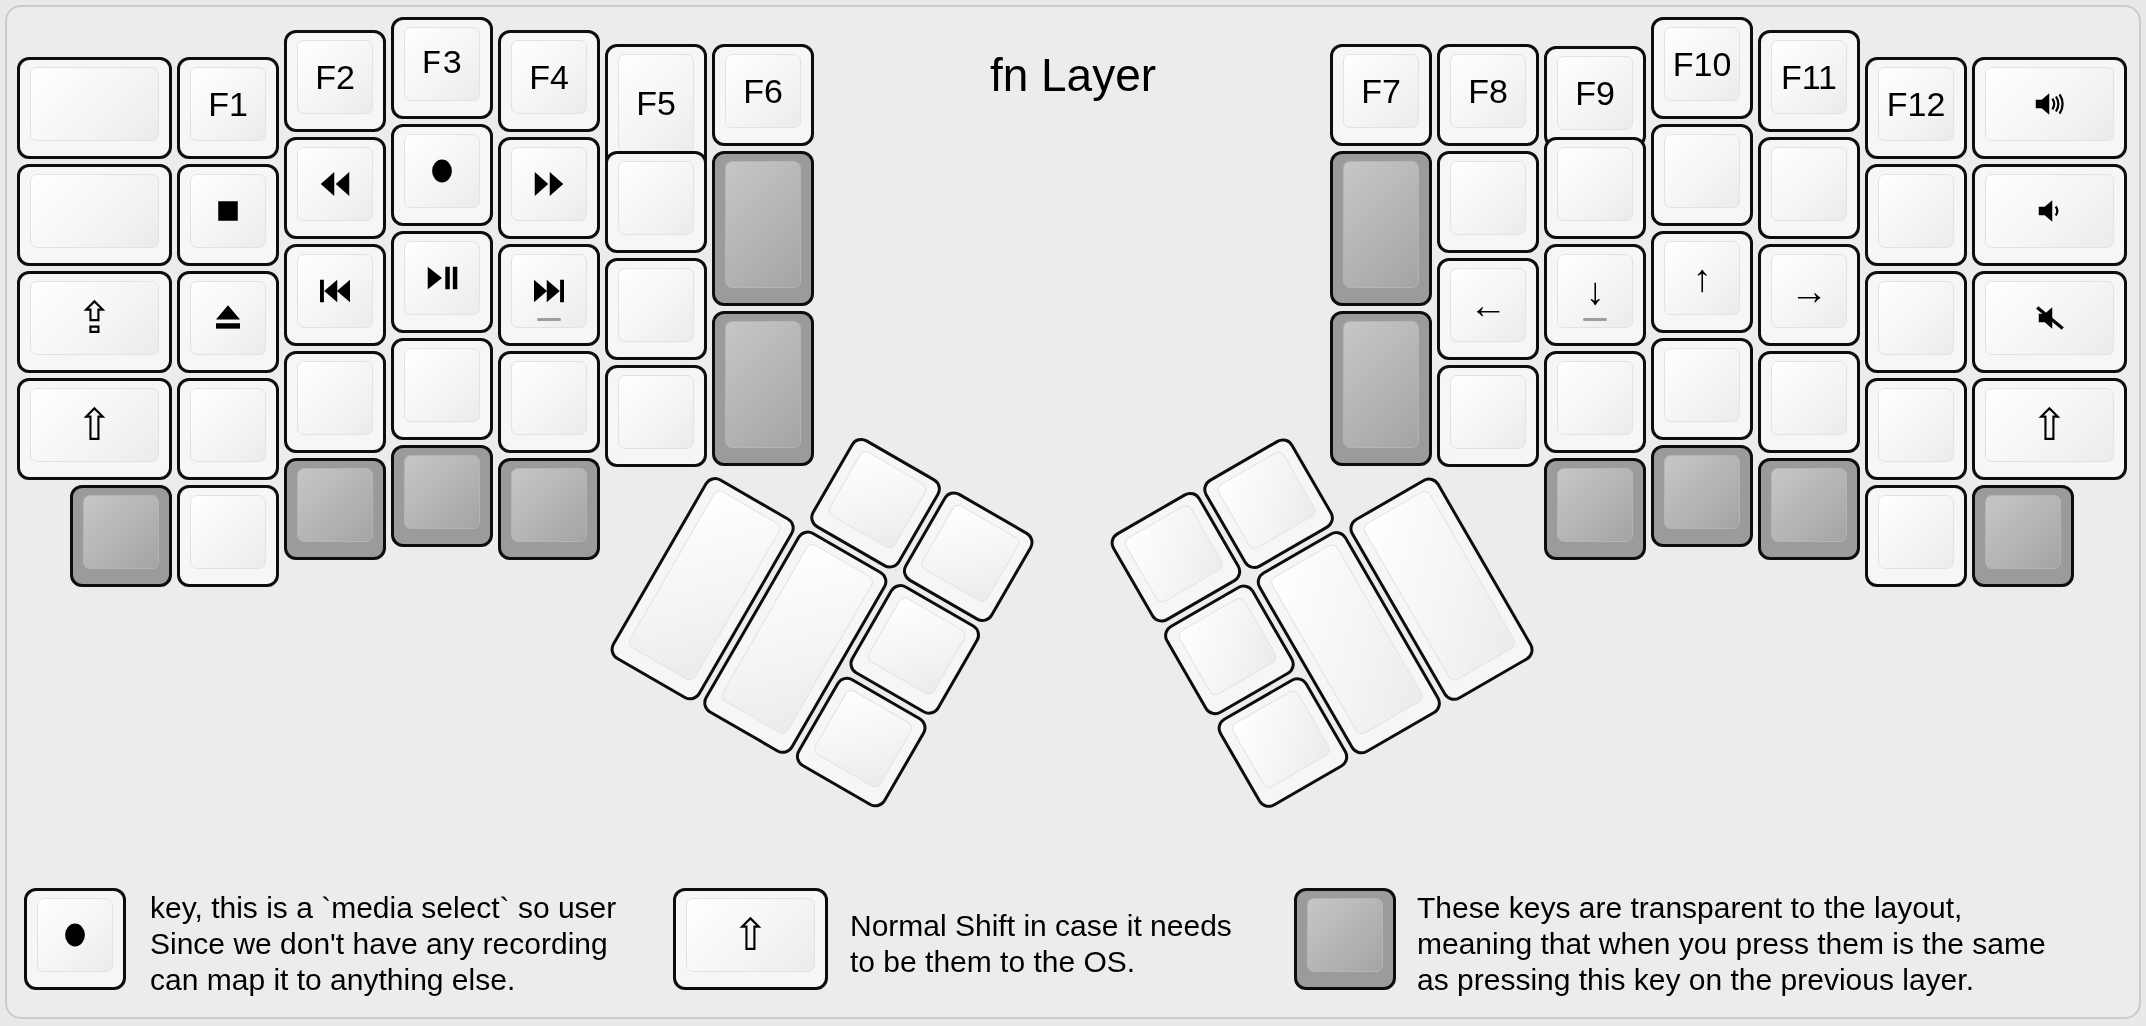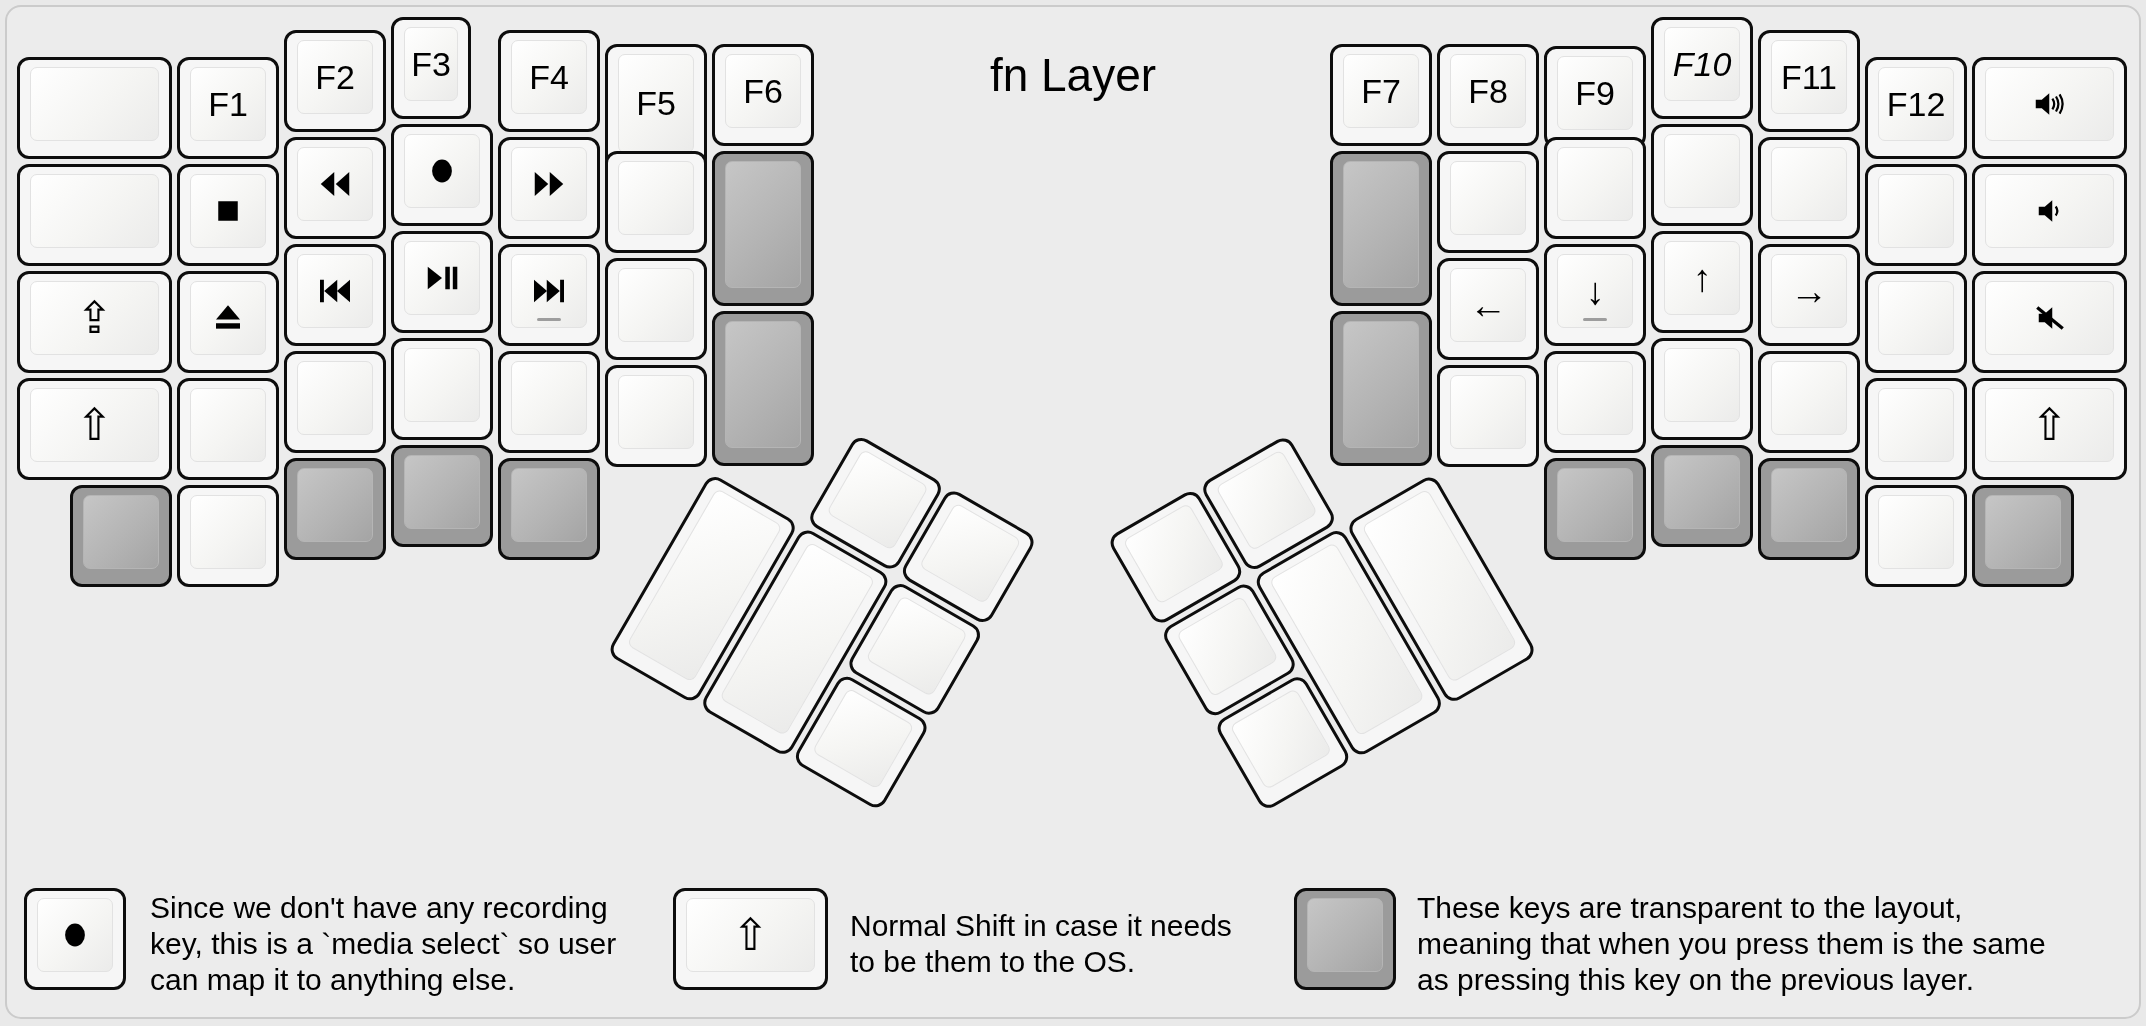--- a/index.html
+++ b/index.html
@@ -127,21 +127,21 @@
             <rect x="2" y="4.5" width="2.6" height="15"></rect>
             <path d="M13.5 4.5 L4.8 12 L13.5 19.5 Z"></path>
             <path d="M22 4.5 L13.3 12 L22 19.5 Z"></path>
           </svg>
         </span>
       </div>
     </div>
     <div class="key white" style="left: 284px; top: 351px; width: 102px; height: 102px;">
       <div class="cap"></div>
     </div>
-    <div class="key white" style="left: 391px; top: 17px; width: 80px; height: 102px;">
+    <div class="key white" style="left: 391px; top: 17px; width: 102px; height: 102px; font-family: Liberation Mono, monospace;">
       <div class="cap">
         <span class="flabel">F3</span>
       </div>
     </div>
     <div class="key white" style="left: 391px; top: 124px; width: 102px; height: 102px;">
       <div class="cap">
         <span class="icon">
           <svg viewBox="0 0 24 24">
             <ellipse cx="12" cy="12" rx="6.6" ry="7.6"></ellipse>
           </svg>
@@ -269,21 +269,21 @@
     </div>
     <div class="key white" style="left: 1544px; top: 244px; width: 102px; height: 102px;">
       <div class="cap">
         <span class="arrow">↓</span>
         <div class="homing"></div>
       </div>
     </div>
     <div class="key white" style="left: 1544px; top: 351px; width: 102px; height: 102px;">
       <div class="cap"></div>
     </div>
-    <div class="key white" style="left: 1651px; top: 17px; width: 102px; height: 102px; font-style: italic;">
+    <div class="key white" style="left: 1651px; top: 17px; width: 102px; height: 102px;">
       <div class="cap">
         <span class="flabel">F10</span>
       </div>
     </div>
     <div class="key white" style="left: 1651px; top: 124px; width: 102px; height: 102px;">
       <div class="cap"></div>
     </div>
     <div class="key white" style="left: 1651px; top: 231px; width: 102px; height: 102px;">
       <div class="cap">
         <span class="arrow">↑</span>
@@ -417,22 +417,22 @@
     <div class="key white" style="left: 24px; top: 888px; width: 102px; height: 102px;">
       <div class="cap">
         <span class="icon">
           <svg viewBox="0 0 24 24">
             <ellipse cx="12" cy="12" rx="6.6" ry="7.6"></ellipse>
           </svg>
         </span>
       </div>
     </div>
     <div class="ltext" style="left: 150px; top: 890px;">
+      <div>key, this is a `media select` so user</div>
       <div>Since we don't have any recording</div>
-      <div>key, this is a `media select` so user</div>
       <div>can map it to anything else.</div>
     </div>
     <div class="key white" style="left: 673px; top: 888px; width: 155px; height: 102px;">
       <div class="cap">
         <span class="mod">⇧</span>
       </div>
     </div>
     <div class="ltext" style="left: 850px; top: 908px;">
       <div>Normal Shift in case it needs</div>
       <div>to be them to the OS.</div>

